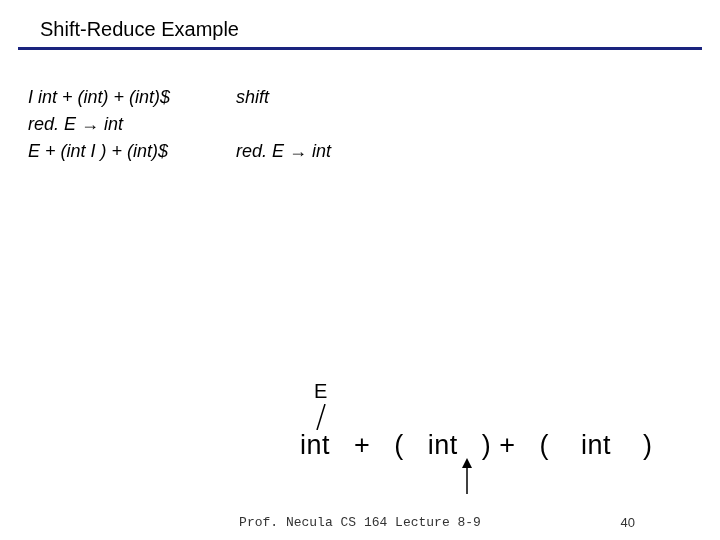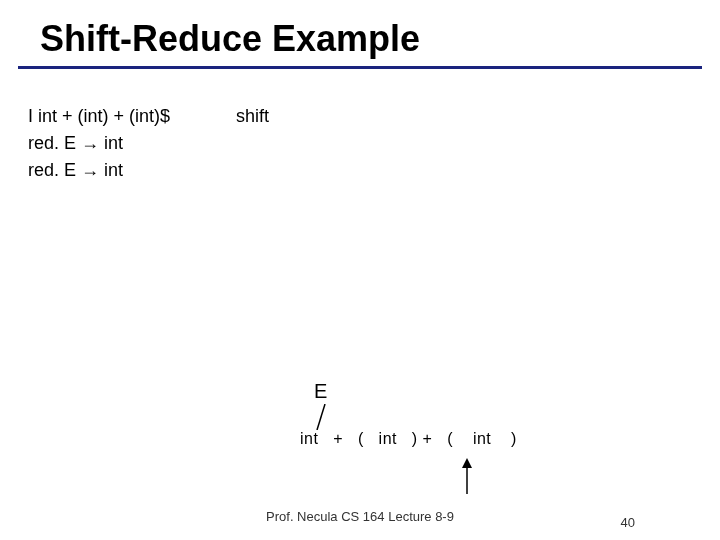--- a/index.html
+++ b/index.html
@@ -5,35 +5,36 @@
   * { margin: 0; padding: 0; box-sizing: border-box; }
   body {
     width: 720px;
     height: 540px;
     background: #ffffff;
     font-family: "Comic Sans MS", cursive, sans-serif;
     position: relative;
     overflow: hidden;
   }
   .title {
-    font-size: 36px;
-    font-weight: bold;
+    font-size: 20px;
+    font-weight: normal;
     color: #000;
     padding: 18px 0 6px 40px;
   }
   .rule {
     border: none;
     border-top: 3px solid #1a237e;
     margin: 0 18px 0 18px;
   }
   .deriv {
     margin: 34px 0 0 28px;
     font-size: 18px;
     color: #000;
     line-height: 1.5;
+    font-style: italic;
   }
   .deriv-row {
     display: flex;
   }
   .deriv-left {
     width: 208px;
     white-space: pre;
   }
   .deriv-right {
     white-space: pre;
@@ -56,21 +57,21 @@
     position: absolute;
     left: 14px;
     top: 24px;
     width: 14px;
     height: 26px;
   }
   .tree-tokens {
     position: absolute;
     left: 0;
     top: 50px;
-    font-size: 16px;
+    font-size: 27px;
     color: #000;
     white-space: pre;
     letter-spacing: 0.5px;
   }
   .arrow-up {
     position: absolute;
     left: 160px;
     top: 78px;
     width: 14px;
     height: 36px;
@@ -81,21 +82,22 @@
     left: 0;
     width: 720px;
     font-family: Arial, sans-serif;
     font-size: 13px;
     color: #333;
   }
   .footer-center {
     position: absolute;
     left: 50%;
     transform: translateX(-50%);
-    bottom: 6px;
+    bottom: 0;
+    font-family: Liberation Mono, monospace;
   }
   .footer-right {
     position: absolute;
     right: 85px;
     bottom: 0;
   }
   .arrow-sym {
     font-family: Arial, sans-serif;
   }
 </style>
@@ -107,20 +109,21 @@
 
 <div class="deriv">
   <div class="deriv-row">
     <div class="deriv-left">I int + (int) + (int)$</div>
     <div class="deriv-right">shift</div>
   </div>
   <div class="deriv-row">
     <div class="deriv-right">red. E <span class="arrow-sym">→</span> int</div>
   </div>
   <div class="deriv-row">
+    <div class="deriv-left">E + (int I ) + (int)$</div>
     <div class="deriv-right">red. E <span class="arrow-sym">→</span> int</div>
   </div>
 </div>
 
 <div class="tree-area">
   <div class="tree-E">E</div>
   <svg class="tree-edge" viewBox="0 0 14 26">
     <line x1="11" y1="0" x2="3" y2="26" stroke="#000" stroke-width="1.5"></line>
   </svg>
   <div class="tree-tokens">int   +   (   int   ) +   (    int    )</div>

